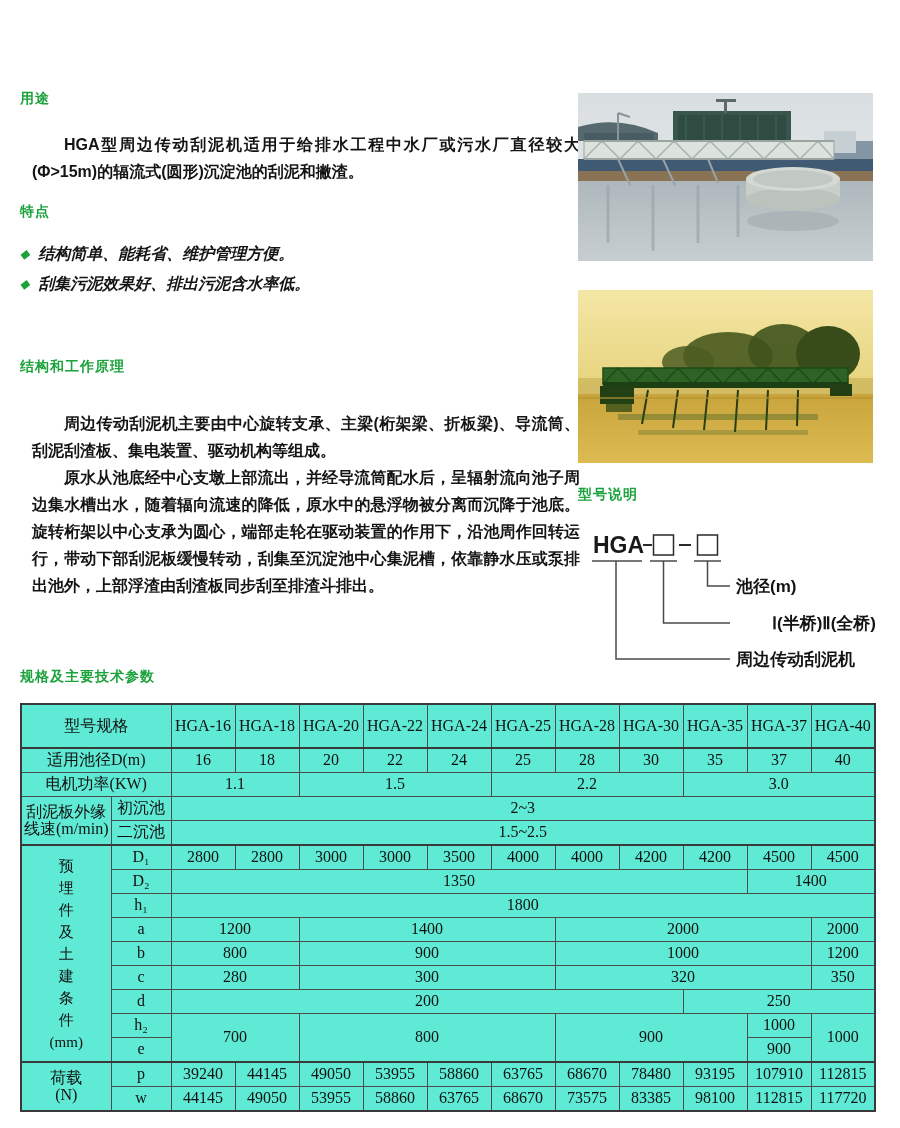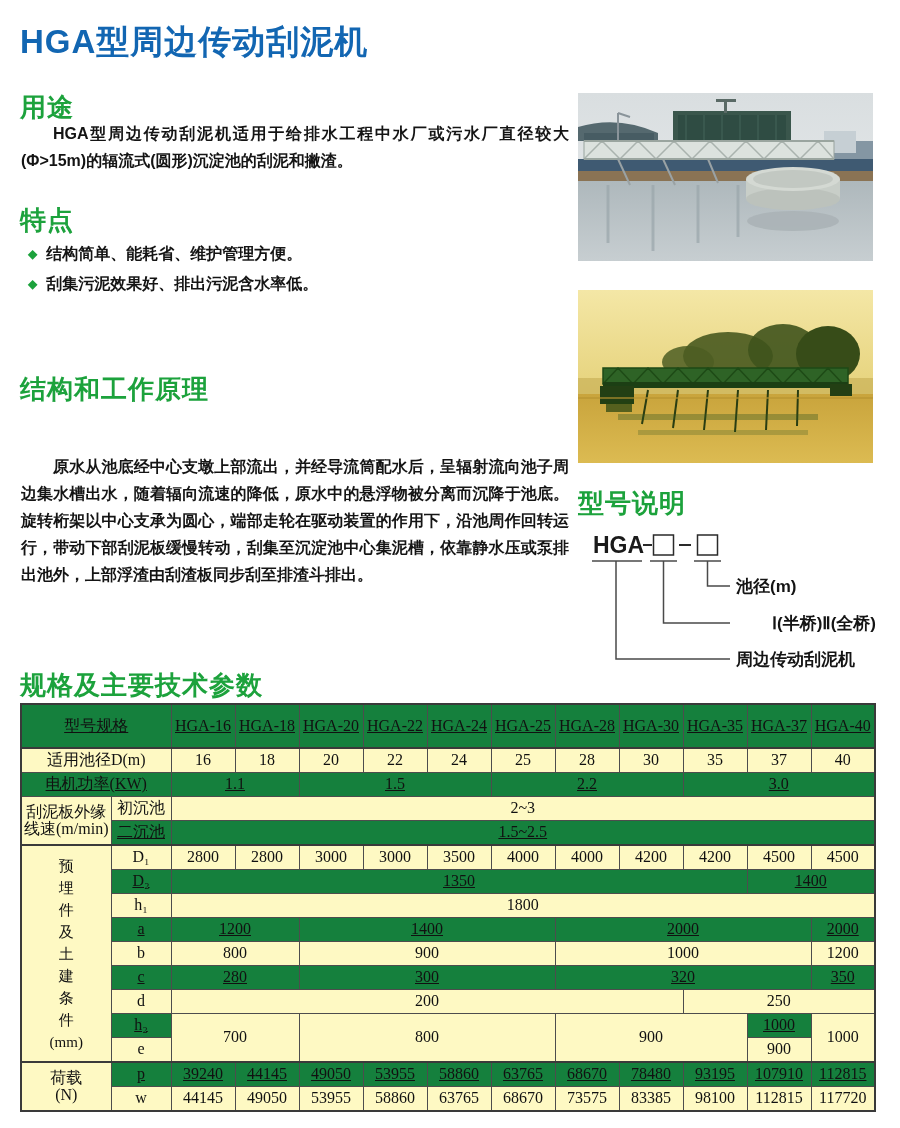--- a/index.html
+++ b/index.html
@@ -6,72 +6,72 @@
   .page {
     position:relative; width:900px; height:1128px; background:#ffffff;
     font-family:"Liberation Sans", sans-serif; color:#151515; overflow:hidden;
   }
   .page-title {
     position:absolute; left:20px; top:20px; margin:0;
     font-size:33px; font-weight:700; color:#1266b2; letter-spacing:1px;
   }
   .sec-h {
     position:absolute; margin:0;
-    font-size:26px; font-weight:700; color:#1ca23c; letter-spacing:1px;
+    font-size:14px; font-weight:700; color:#1ca23c; letter-spacing:1px;
   }
   .body-text {
-    position:absolute; margin:1px; width:548px;
+    position:absolute; margin:12px; width:548px;
     font-size:16px; font-weight:600; line-height:27px;
     text-align:justify; color:#141414;
   }
   .indent { text-indent:2em; }
-  .features { position:absolute; left:28px; top:239px; }
+  .features { position:absolute; left:20px; top:239px;font-style:italic; }
   .feature-item { font-size:16px; font-weight:600; line-height:29px; color:#141414; white-space:nowrap; }
   .diamond { color:#1ca23c; font-size:12px; margin-right:9px; vertical-align:1px; }
   .photo { position:absolute; display:block; }
   
   .diagram { position:absolute; left:578px; top:520px; width:322px; height:152px; }
   .diagram svg { position:absolute; left:0; top:0; }
   .dlabel { position:absolute; left:158px; font-size:17px; font-weight:700; color:#141414; white-space:nowrap; }
   
   table.spec {
     position:absolute; left:20px; top:703px;
     border-collapse:collapse; table-layout:fixed;
     font-family:"Liberation Serif", serif; color:#111;
     border:2px solid #3a3a3a;
   }
   table.spec td {
     border:1px solid #4d4d4d; text-align:center; vertical-align:middle;
     padding:0; height:23px; font-size:16px; line-height:1.05; overflow:hidden;
   }
   table.spec tr.hdr td { height:42px; }
   table.spec tr.sep td { border-top:2px solid #3a3a3a; }
-  td.blue { background:#15803d;text-decoration:underline; }
-  td.white { background:#fef9c3; }
+  td.blue { background:#5eead4; }
+  td.white { background:#5eead4; }
   td.lab { font-size:15px; }
   td.pre { white-space:pre-line; }
   td.vert div { line-height:22px; font-size:15px; font-weight:400; }
 </style>
 </head>
 <body>
 
 <div class="page">
 
-  <h1 class="page-title">HGA型周边传动刮泥机</h1>
 
   <h2 class="sec-h" style="left:20px; top:90px;">用途</h2>
   <p class="body-text indent" style="left:20px; top:119px;">HGA型周边传动刮泥机适用于给排水工程中水厂或污水厂直径较大(Φ&gt;15m)的辐流式(圆形)沉淀池的刮泥和撇渣。</p>
 
   <h2 class="sec-h" style="left:20px; top:203px;">特点</h2>
   <div class="features">
     <div class="feature-item"><span class="diamond">◆</span><span>结构简单、能耗省、维护管理方便。</span></div>
     <div class="feature-item"><span class="diamond">◆</span><span>刮集污泥效果好、排出污泥含水率低。</span></div>
   </div>
 
-  <h2 class="sec-h" style="left:20px; top:372px;">结构和工作原理</h2>
+  <h2 class="sec-h" style="left:20px; top:358px;">结构和工作原理</h2>
+  <p class="body-text indent" style="left:20px; top:398px;">周边传动刮泥机主要由中心旋转支承、主梁(桁架梁、折板梁)、导流筒、刮泥刮渣板、集电装置、驱动机构等组成。</p>
   <p class="body-text indent" style="left:20px; top:452px;">原水从池底经中心支墩上部流出，并经导流筒配水后，呈辐射流向池子周边集水槽出水，随着辐向流速的降低，原水中的悬浮物被分离而沉降于池底。旋转桁架以中心支承为圆心，端部走轮在驱动装置的作用下，沿池周作回转运行，带动下部刮泥板缓慢转动，刮集至沉淀池中心集泥槽，依靠静水压或泵排出池外，上部浮渣由刮渣板同步刮至排渣斗排出。</p>
 
   <svg class="photo" style="left:578px; top:93px;" width="295" height="168" viewBox="0 0 295 168">
     <defs>
       <linearGradient id="sky1" x1="0" y1="0" x2="0" y2="1">
         <stop offset="0" stop-color="#d9dee0"></stop>
           <stop offset="1" stop-color="#e9eced"></stop>
       </linearGradient>
       <linearGradient id="wat1" x1="0" y1="0" x2="0" y2="1">
         <stop offset="0" stop-color="#aeb8bc"></stop>

